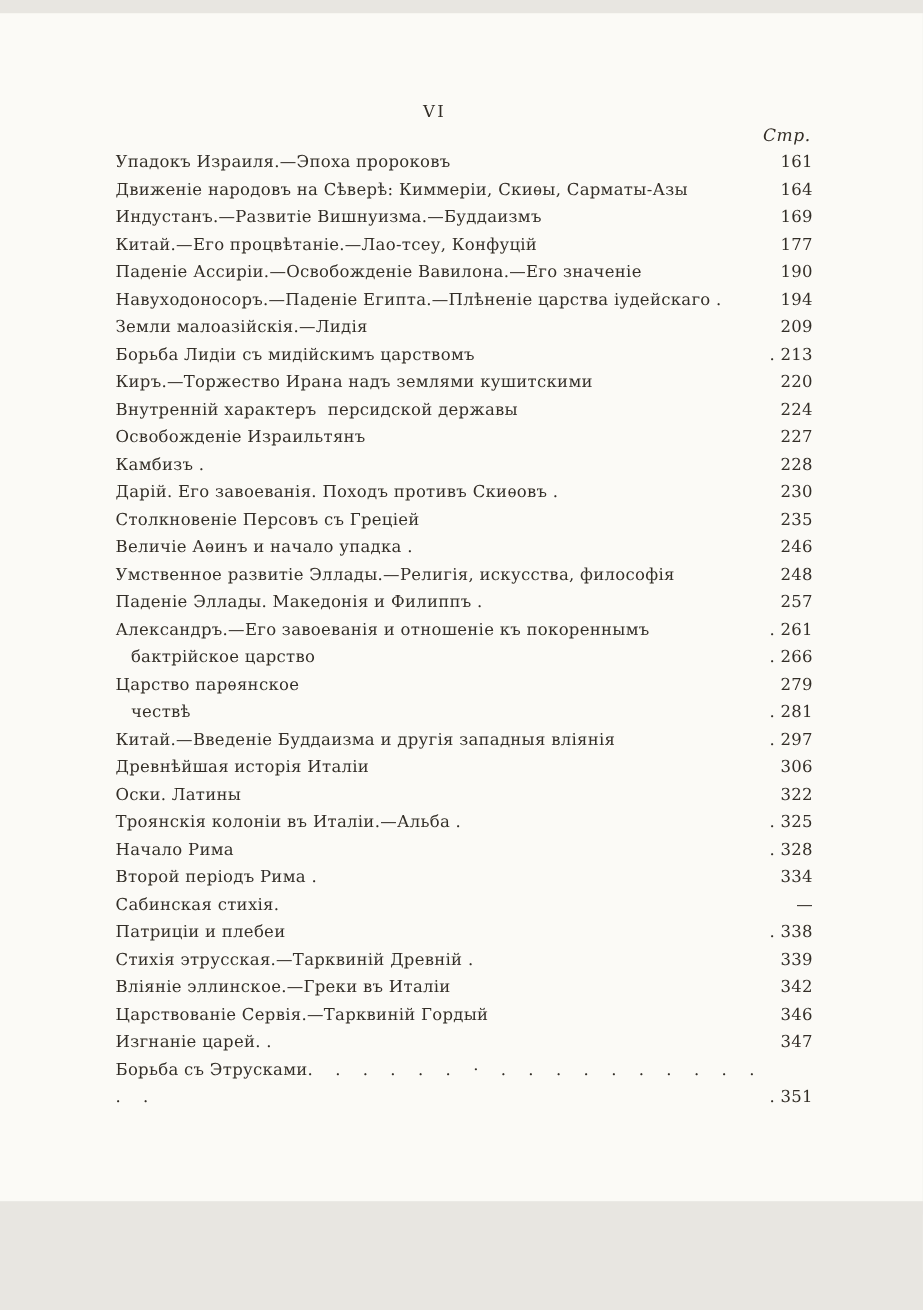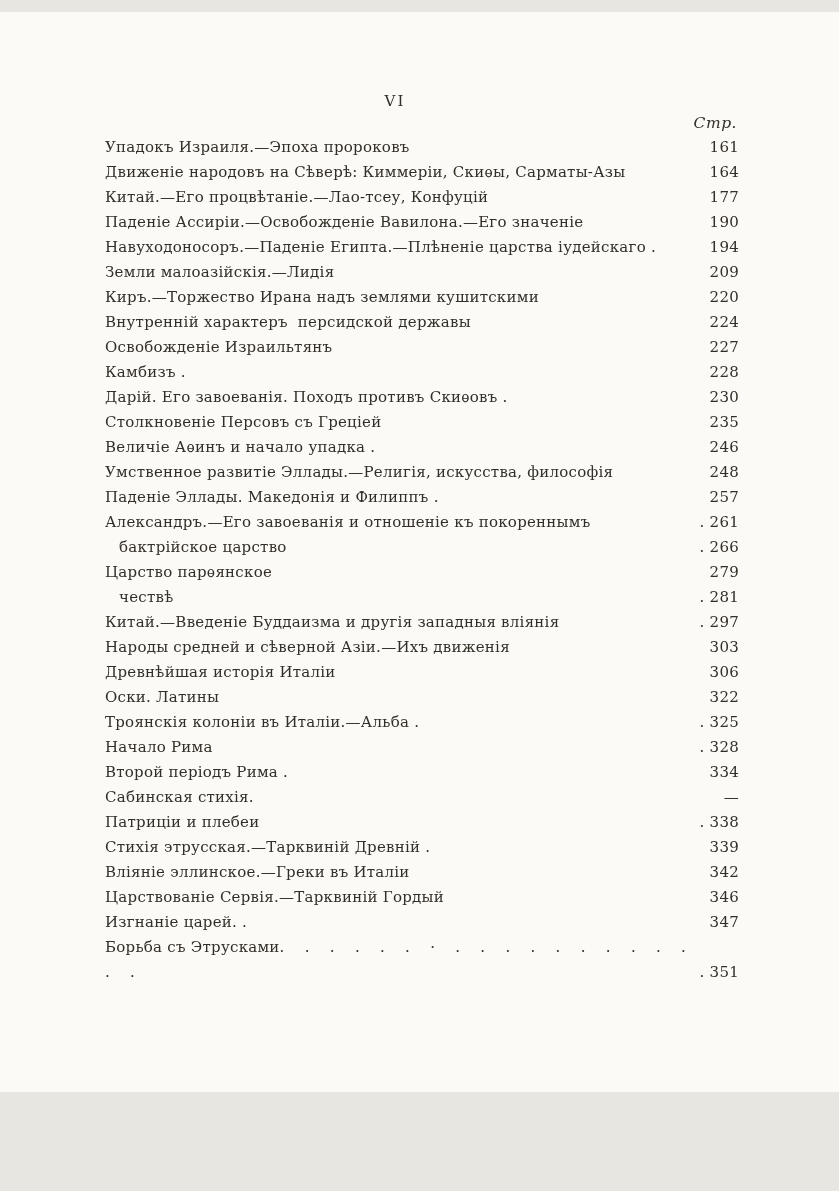--- a/index.html
+++ b/index.html
@@ -77,40 +77,52 @@
         </div>
       </div>
       <div class="entry">
         <div class="row">
           <span class="txt">Движеніе народовъ на Сѣверѣ: Киммеріи, Скиѳы, Сарматы-Азы</span>
           <span class="pg">164</span>
         </div>
       </div>
       <div class="entry">
         <div class="row">
+          <span class="txt">Индустанъ.—Развитіе Вишнуизма.—Буддаизмъ</span>
+          <span class="pg">169</span>
+        </div>
+      </div>
+      <div class="entry">
+        <div class="row">
           <span class="txt">Китай.—Его процвѣтаніе.—Лао-тсеу, Конфуцій</span>
           <span class="pg">177</span>
         </div>
       </div>
       <div class="entry">
         <div class="row">
           <span class="txt">Паденіе Ассиріи.—Освобожденіе Вавилона.—Его значеніе</span>
           <span class="pg">190</span>
         </div>
       </div>
       <div class="entry">
         <div class="row">
           <span class="txt">Навуходоносоръ.—Паденіе Египта.—Плѣненіе царства іудейскаго .</span>
           <span class="pg">194</span>
         </div>
       </div>
       <div class="entry">
         <div class="row">
           <span class="txt">Земли малоазійскія.—Лидія</span>
           <span class="pg">209</span>
+        </div>
+      </div>
+      <div class="entry">
+        <div class="row">
+          <span class="txt">Борьба Лидіи съ мидійскимъ царствомъ</span>
+          <span class="pg">. 213</span>
         </div>
       </div>
       <div class="entry">
         <div class="row">
           <span class="txt">Киръ.—Торжество Ирана надъ землями кушитскими</span>
           <span class="pg">220</span>
         </div>
       </div>
       <div class="entry">
         <div class="row">
@@ -181,26 +193,20 @@
       <div class="entry">
         <div class="row cont">
           <span class="txt">чествѣ</span>
           <span class="pg">. 281</span>
         </div>
       </div>
       <div class="entry">
         <div class="row">
           <span class="txt">Китай.—Введеніе Буддаизма и другія западныя вліянія</span>
           <span class="pg">. 297</span>
-        </div>
-      </div>
-      <div class="entry">
-        <div class="row">
-          <span class="txt">Народы средней и сѣверной Азіи.—Ихъ движенія</span>
-          <span class="pg">303</span>
         </div>
       </div>
       <div class="entry">
         <div class="row">
           <span class="txt">Древнѣйшая исторія Италіи</span>
           <span class="pg">306</span>
         </div>
       </div>
       <div class="entry">
         <div class="row">

